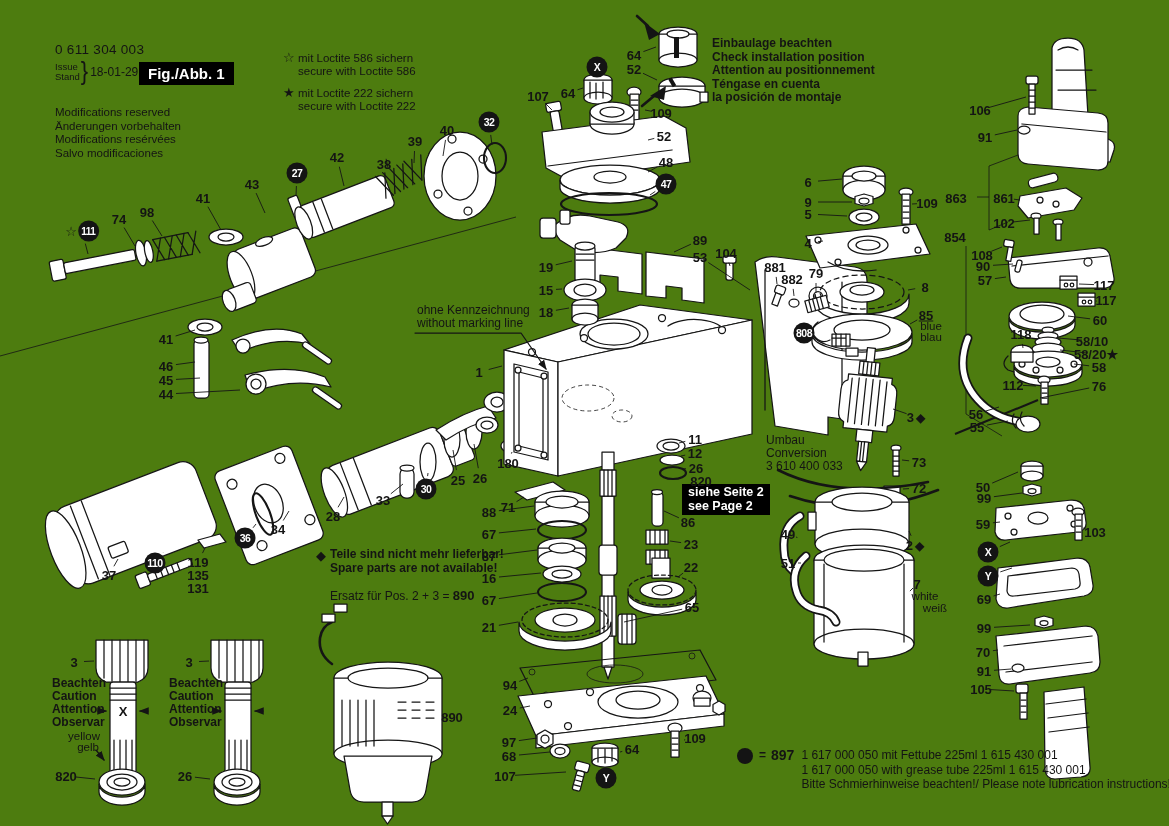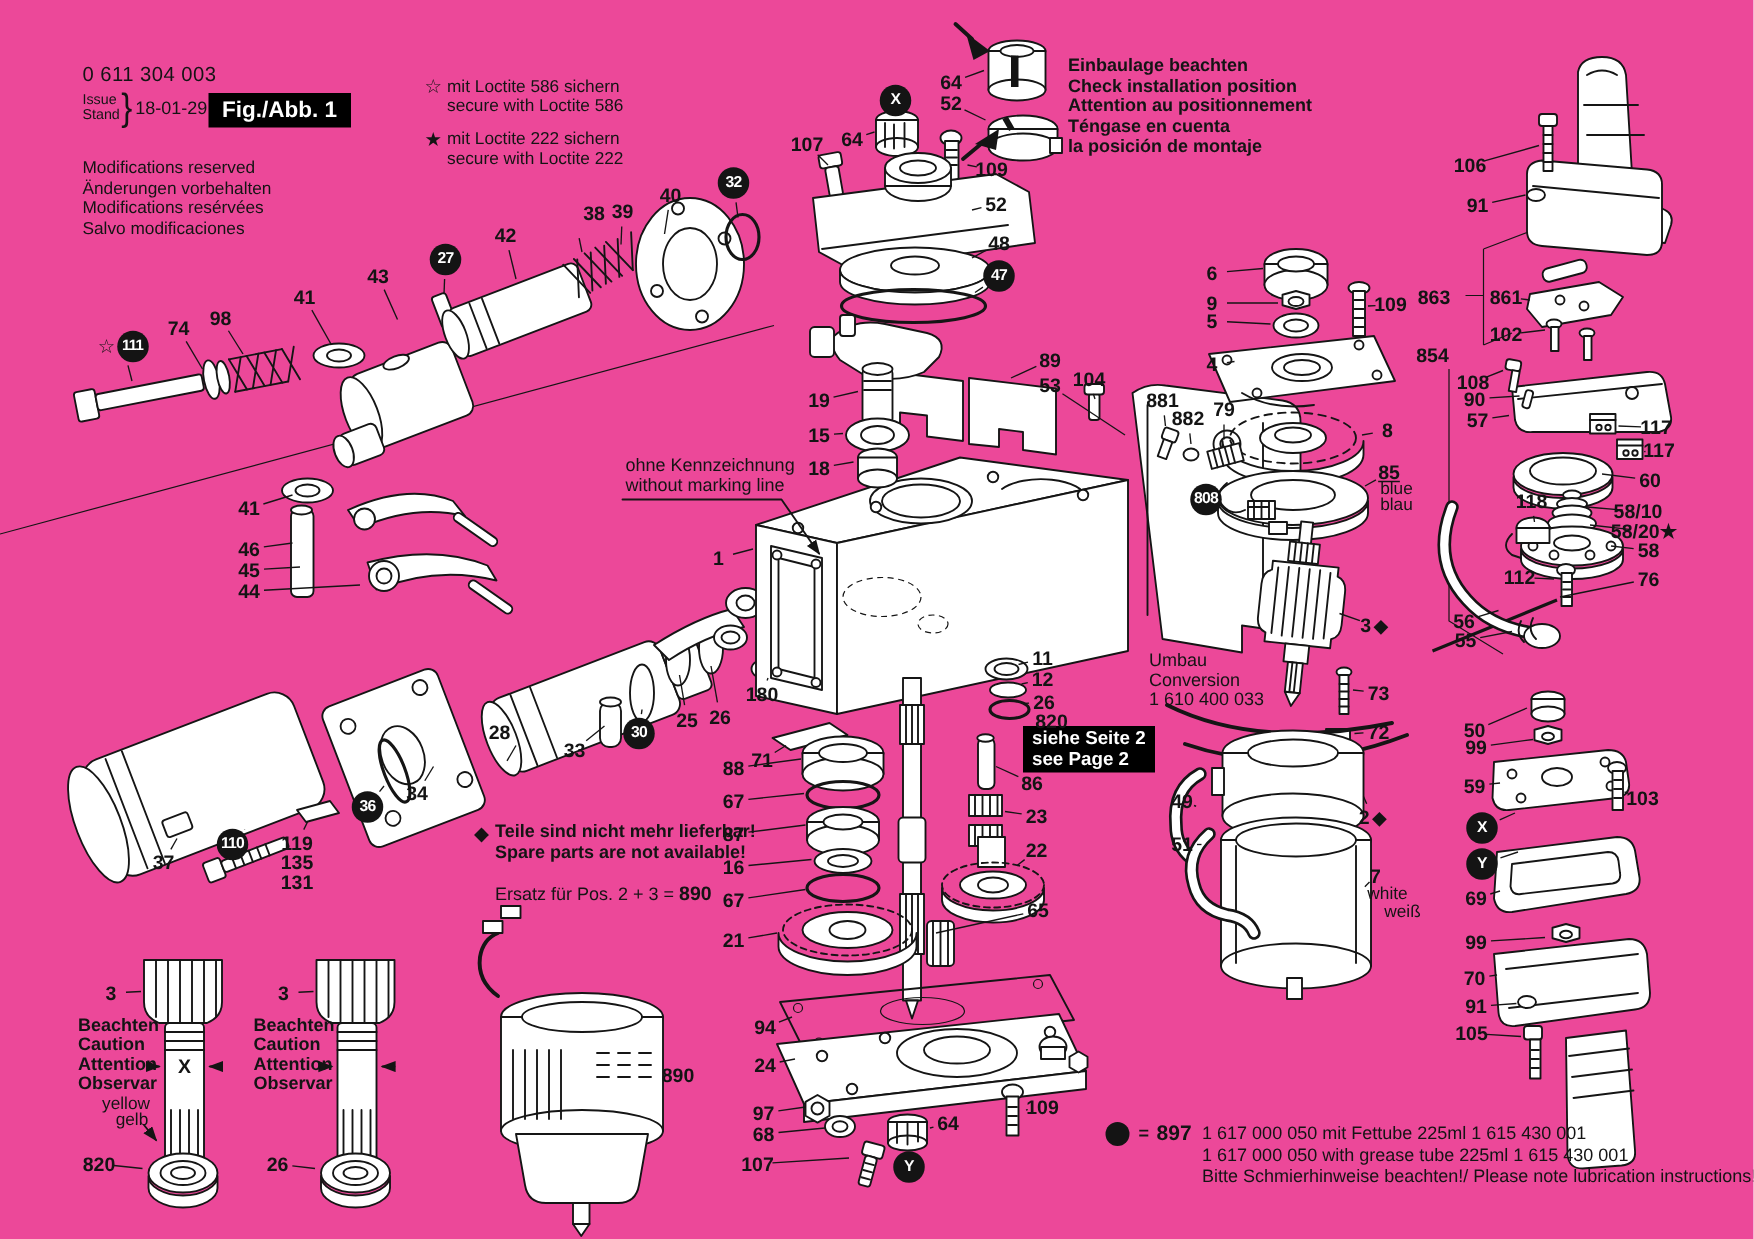--- a/index.html
+++ b/index.html
@@ -1,16 +1,16 @@
 <!DOCTYPE html>
 <html><head>
 <meta charset="utf-8">
 <style>
   html,body{margin:0;padding:0;background:#fff;}
-  #canvas{position:relative;width:1169px;height:826px;background:#ec4899;overflow:hidden;
+  #canvas{position:relative;width:1169px;height:826px;background:#4d7c0f;overflow:hidden;
           font-family:"Liberation Sans",sans-serif;color:#141414;}
   #art{position:absolute;left:0;top:0;z-index:1;}
   .note{position:absolute;z-index:3;white-space:nowrap;}
   .callout{position:absolute;transform:translate(-50%,-50%);font-weight:bold;font-size:13px;
            white-space:nowrap;z-index:3;line-height:1;}
   .callout.disc{width:21px;height:21px;background:#141414;color:#fff;border-radius:50%;
                 display:flex;align-items:center;justify-content:center;font-size:10.5px;letter-spacing:-0.5px;}
   .callout.star-disc{display:flex;align-items:center;gap:1px;}
   .callout.star-disc .star{font-weight:normal;font-size:13px;}
   .callout.star-disc .db{width:21px;height:21px;background:#141414;color:#fff;border-radius:50%;
@@ -712,21 +712,21 @@
     </div>
 
 <div class="note pagebox" style="left:682px;top:484px;">
       <div>siehe Seite 2</div>
       <div>see Page 2</div>
     </div>
 
 <div class="note reg-lines" style="left:766px;top:434px;">
       <div>Umbau</div>
       <div>Conversion</div>
-      <div>1 610 400 033</div>
+      <div>3 610 400 033</div>
     </div>
 
 <div class="note" style="left:316px;top:548px;">
   <div class="unavail">
     <div class="dmd">◆</div>
     <div class="bold-lines">
           <div>Teile sind nicht mehr lieferbar!</div>
           <div>Spare parts are not available!</div>
         </div>
   </div>
@@ -766,36 +766,36 @@
       <div class="callout star-disc" style="left: 82px; top: 231px;">
         <span class="star">☆</span>
         <span class="db">111</span>
       </div>
       <div class="callout plain" style="left: 119px; top: 219px;">74</div>
       <div class="callout plain" style="left: 147px; top: 212px;">98</div>
       <div class="callout plain" style="left: 203px; top: 198px;">41</div>
       <div class="callout plain" style="left: 252px; top: 184px;">43</div>
       <div class="callout disc" style="left: 297px; top: 173px;">27</div>
       <div class="callout plain" style="left: 337px; top: 157px;">42</div>
-      <div class="callout plain" style="left: 384px; top: 142px; margin-left: 12px;">38</div>
+      <div class="callout plain" style="left: 384px; top: 164px;">38</div>
       <div class="callout plain" style="left: 415px; top: 141px;">39</div>
       <div class="callout plain" style="left: 447px; top: 130px;">40</div>
       <div class="callout disc" style="left: 489px; top: 122px;">32</div>
       <div class="callout plain" style="left: 166px; top: 339px;">41</div>
       <div class="callout plain" style="left: 166px; top: 366px;">46</div>
       <div class="callout plain" style="left: 166px; top: 380px;">45</div>
       <div class="callout plain" style="left: 166px; top: 394px;">44</div>
       <div class="callout plain" style="left: 109px; top: 575px;">37</div>
       <div class="callout disc" style="left: 155px; top: 563px;">110</div>
       <div class="callout plain" style="left: 198px; top: 562px;">119</div>
       <div class="callout plain" style="left: 198px; top: 575px;">135</div>
       <div class="callout plain" style="left: 198px; top: 588px;">131</div>
       <div class="callout disc" style="left: 245px; top: 538px;">36</div>
       <div class="callout plain" style="left: 278px; top: 529px;">34</div>
-      <div class="callout plain" style="left: 333px; top: 488px;">28</div>
+      <div class="callout plain" style="left: 333px; top: 516px;">28</div>
       <div class="callout plain" style="left: 383px; top: 500px;">33</div>
       <div class="callout disc" style="left: 426px; top: 489px;">30</div>
       <div class="callout plain" style="left: 458px; top: 480px;">25</div>
       <div class="callout plain" style="left: 480px; top: 478px;">26</div>
       <div class="callout plain" style="left: 508px; top: 463px;">180</div>
       <div class="callout plain" style="left: 508px; top: 507px;">71</div>
       <div class="callout plain" style="left: 538px; top: 96px;">107</div>
       <div class="callout plain" style="left: 568px; top: 93px;">64</div>
       <div class="callout disc" style="left: 597px; top: 67px;">X</div>
       <div class="callout plain" style="left: 661px; top: 113px;">109</div>

